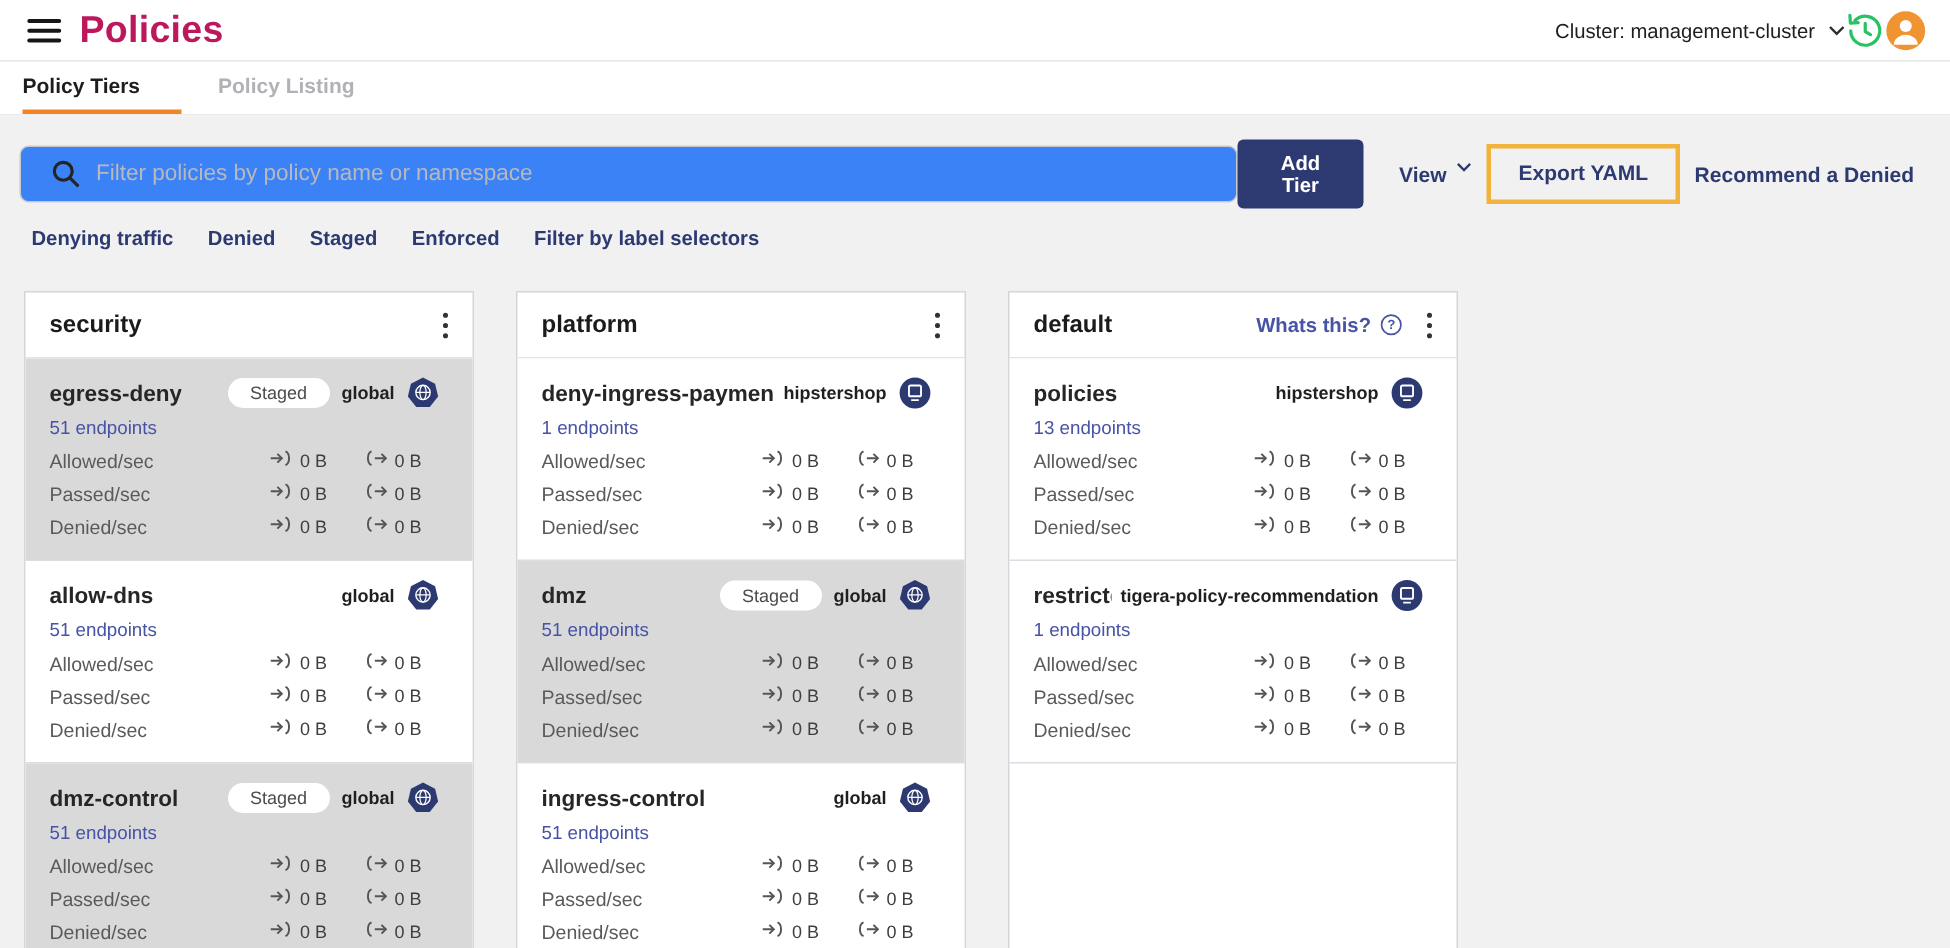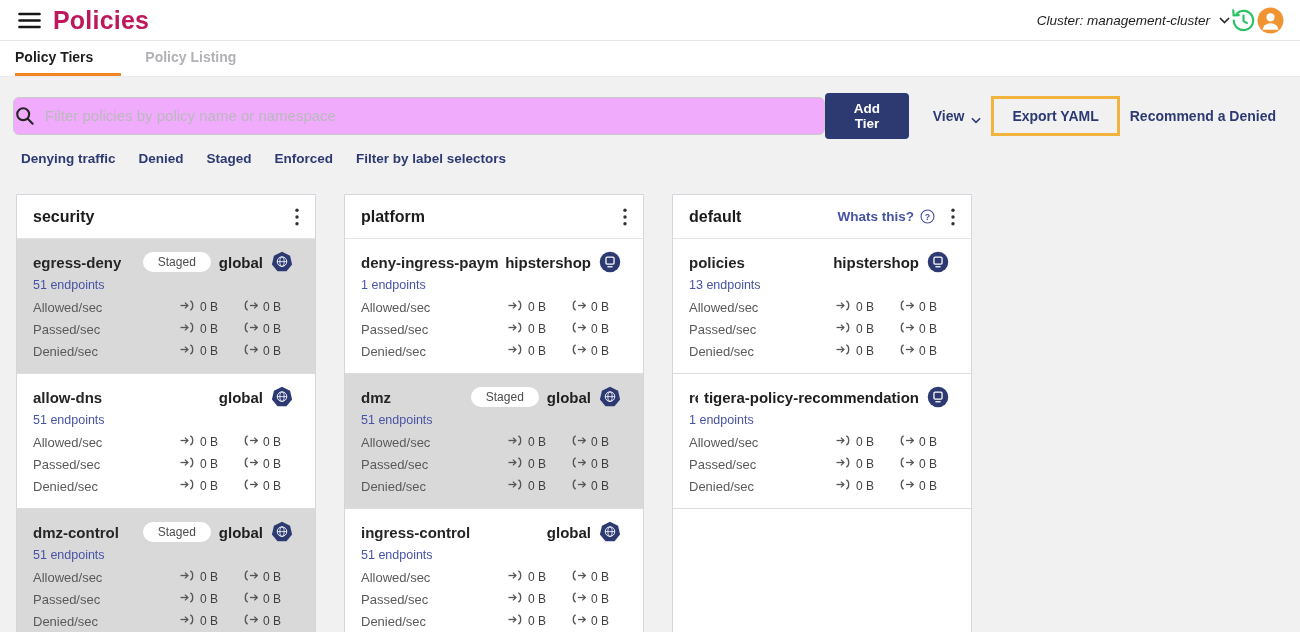--- a/index.html
+++ b/index.html
@@ -8,36 +8,36 @@
     --page-bg:#f1f1f2; --border:#d5d5db; --card-border:#dcdce1;
     --metric:#5a5a5a; --metric-val:#3f3f3f;
   }
   *{box-sizing:border-box;margin:0;padding:0;}
   html,body{width:1300px;height:632px;overflow:hidden;}
   body{font-family:"Liberation Sans",sans-serif;background:var(--page-bg);}
   
   .topbar{height:40px;background:#fff;display:flex;align-items:center;padding:0 16px;}
   .hamburger{background:none;border:none;cursor:pointer;display:flex;align-items:center;padding:2px;}
   .page-title{font-size:25px;font-weight:800;color:#be185d;margin-left:10px;letter-spacing:.2px;}
-  .topbar-right{margin-left:auto;display:flex;align-items:center;font-style:italic;}
+  .topbar-right{margin-left:auto;display:flex;align-items:center;}
   .cluster{display:flex;align-items:center;gap:9px;font-size:13.5px;color:#1e1e1e;cursor:pointer;}
   .icon-btn{background:none;border:none;cursor:pointer;display:flex;align-items:center;}
   
   .tabs{background:#fff;display:flex;height:37px;padding-left:15px;border-top:1px solid #e6e6e9;border-bottom:1px solid #ebebee;gap:22px;}
   .tab{display:flex;align-items:center;padding:0 2px;font-size:14px;font-weight:700;color:#b1b1b6;border-bottom:3px solid transparent;cursor:pointer;}
   .tab.active{color:#1d1d1d;border-bottom-color:var(--orange);padding:0 28px 0 0;}
   
   .content{padding-top:16px;}
   .toolbar{display:flex;align-items:center;padding:0 24px 0 13px;height:45px;}
-  .search-box{width:814px;height:38px;background:#f0abfc;border:1px solid #c9c9cd;border-radius:6px;display:flex;align-items:center;padding:0 0;gap:10px;}
+  .search-box{width:814px;height:38px;background:#3b82f6;border:1px solid #c9c9cd;border-radius:6px;display:flex;align-items:center;padding:0 19px;gap:10px;}
   .search-box input{border:none;outline:none;flex:1;font-size:15px;color:#333;font-family:"Liberation Sans",sans-serif;background:transparent;}
   .search-box input::placeholder{color:#b9b9bd;}
   .toolbar-actions{margin-left:auto;display:flex;align-items:center;}
   .btn-primary{background:var(--navy);color:#fff;border:none;border-radius:4px;font-size:13.5px;font-weight:700;padding:8px 15px;cursor:pointer;font-family:"Liberation Sans",sans-serif;}
-  .view-dd{margin-left:24px;display:flex;align-items:flex-end;gap:7px;color:var(--navy);font-size:14px;font-weight:700;cursor:pointer;}
+  .view-dd{margin-left:24px;display:flex;align-items:flex-start;gap:7px;color:var(--navy);font-size:14px;font-weight:700;cursor:pointer;}
   .export-highlight{margin-left:10px;border:3px solid var(--gold);padding:8px 18px;}
   .btn-link{background:none;border:none;color:var(--navy);font-size:14px;font-weight:700;cursor:pointer;font-family:"Liberation Sans",sans-serif;white-space:nowrap;}
   .recommend{margin-left:10px;}
   
   .quick-filters{display:flex;gap:23px;padding:13px 0 0 21px;height:33px;}
   .qf{color:var(--navy);font-size:13.5px;font-weight:700;cursor:pointer;text-decoration:none;}
   
   .tiers{display:flex;gap:28px;padding-left:16px;margin-top:23px;align-items:flex-start;}
   .tier-col{width:300px;height:478px;background:#fff;border:1px solid var(--border);display:flex;flex-direction:column;overflow:hidden;}
   .tier-head{height:44px;flex:none;display:flex;align-items:center;padding:0 10px 0 16px;border-bottom:1px solid #e4e4e8;}
@@ -45,21 +45,21 @@
   .tier-head-right{margin-left:auto;display:flex;align-items:center;gap:10px;}
   .whats-this{display:flex;align-items:center;gap:6px;color:var(--indigo);font-size:13.5px;font-weight:600;cursor:pointer;text-decoration:none;white-space:nowrap;}
   .kebab-btn{background:none;border:none;cursor:pointer;display:flex;align-items:center;padding:2px 6px;}
   
   .policy-card{padding:10px 22px 11px 16px;border-bottom:1px solid var(--card-border);background:#fff;cursor:pointer;}
   .policy-card.staged{background:var(--staged-bg);}
   .card-top{display:flex;align-items:center;min-height:26px;}
   .p-name{font-size:15px;font-weight:600;color:#262626;white-space:nowrap;overflow:hidden;flex-shrink:1;}
   .p-right{margin-left:auto;display:flex;align-items:center;gap:8px;flex:none;padding-left:6px;}
   .staged-pill{background:#fff;border-radius:999px;padding:3px 15px;font-size:12px;color:#4c4c4c;}
-  .p-scope{font-size:15px;font-weight:700;color:#1f1f1f;white-space:nowrap;}
+  .p-scope{font-size:12px;font-weight:700;color:#1f1f1f;white-space:nowrap;}
   .p-scope-icon{display:flex;align-items:center;}
   .endpoints{display:inline-block;color:var(--indigo);font-size:12.5px;margin:3px 0 4px;cursor:pointer;text-decoration:none;}
   .metric-row{display:flex;align-items:center;height:22px;}
   .m-label{flex:1;font-size:13px;color:var(--metric);}
   .m-group{display:flex;gap:5px;min-width:50px;}
   .m-group + .m-group{margin-left:13px;}
   .m-val{font-size:12px;color:var(--metric-val);white-space:nowrap;}
 </style>
 </head>
 <body>

